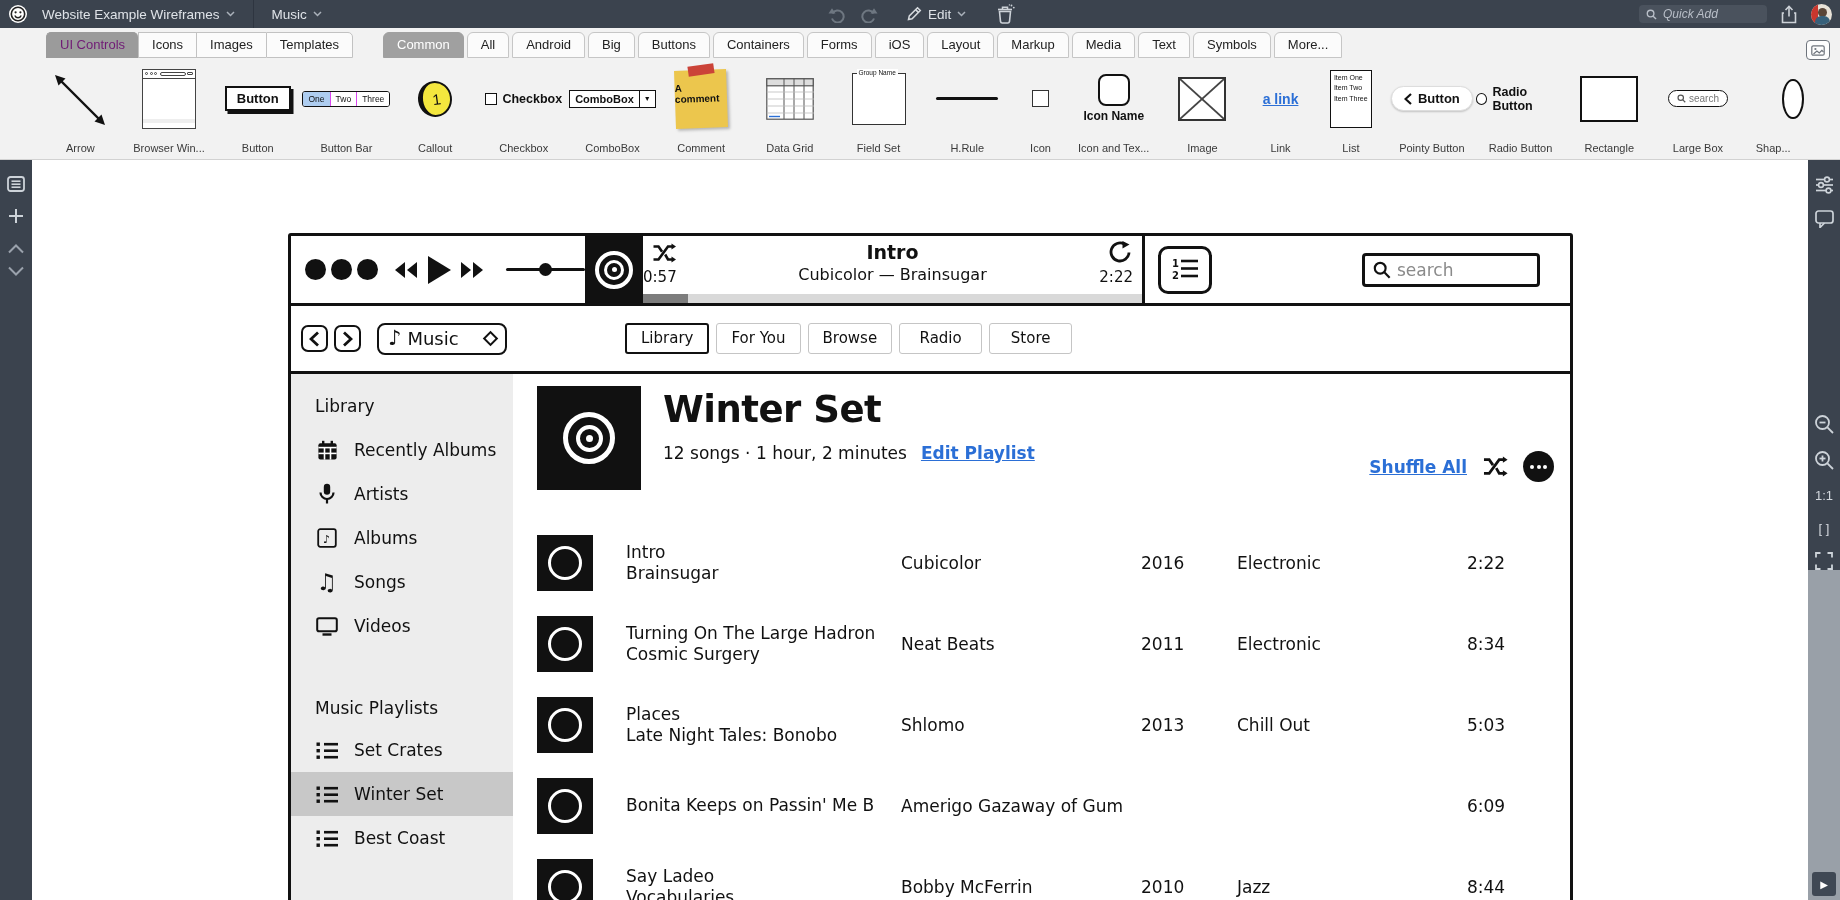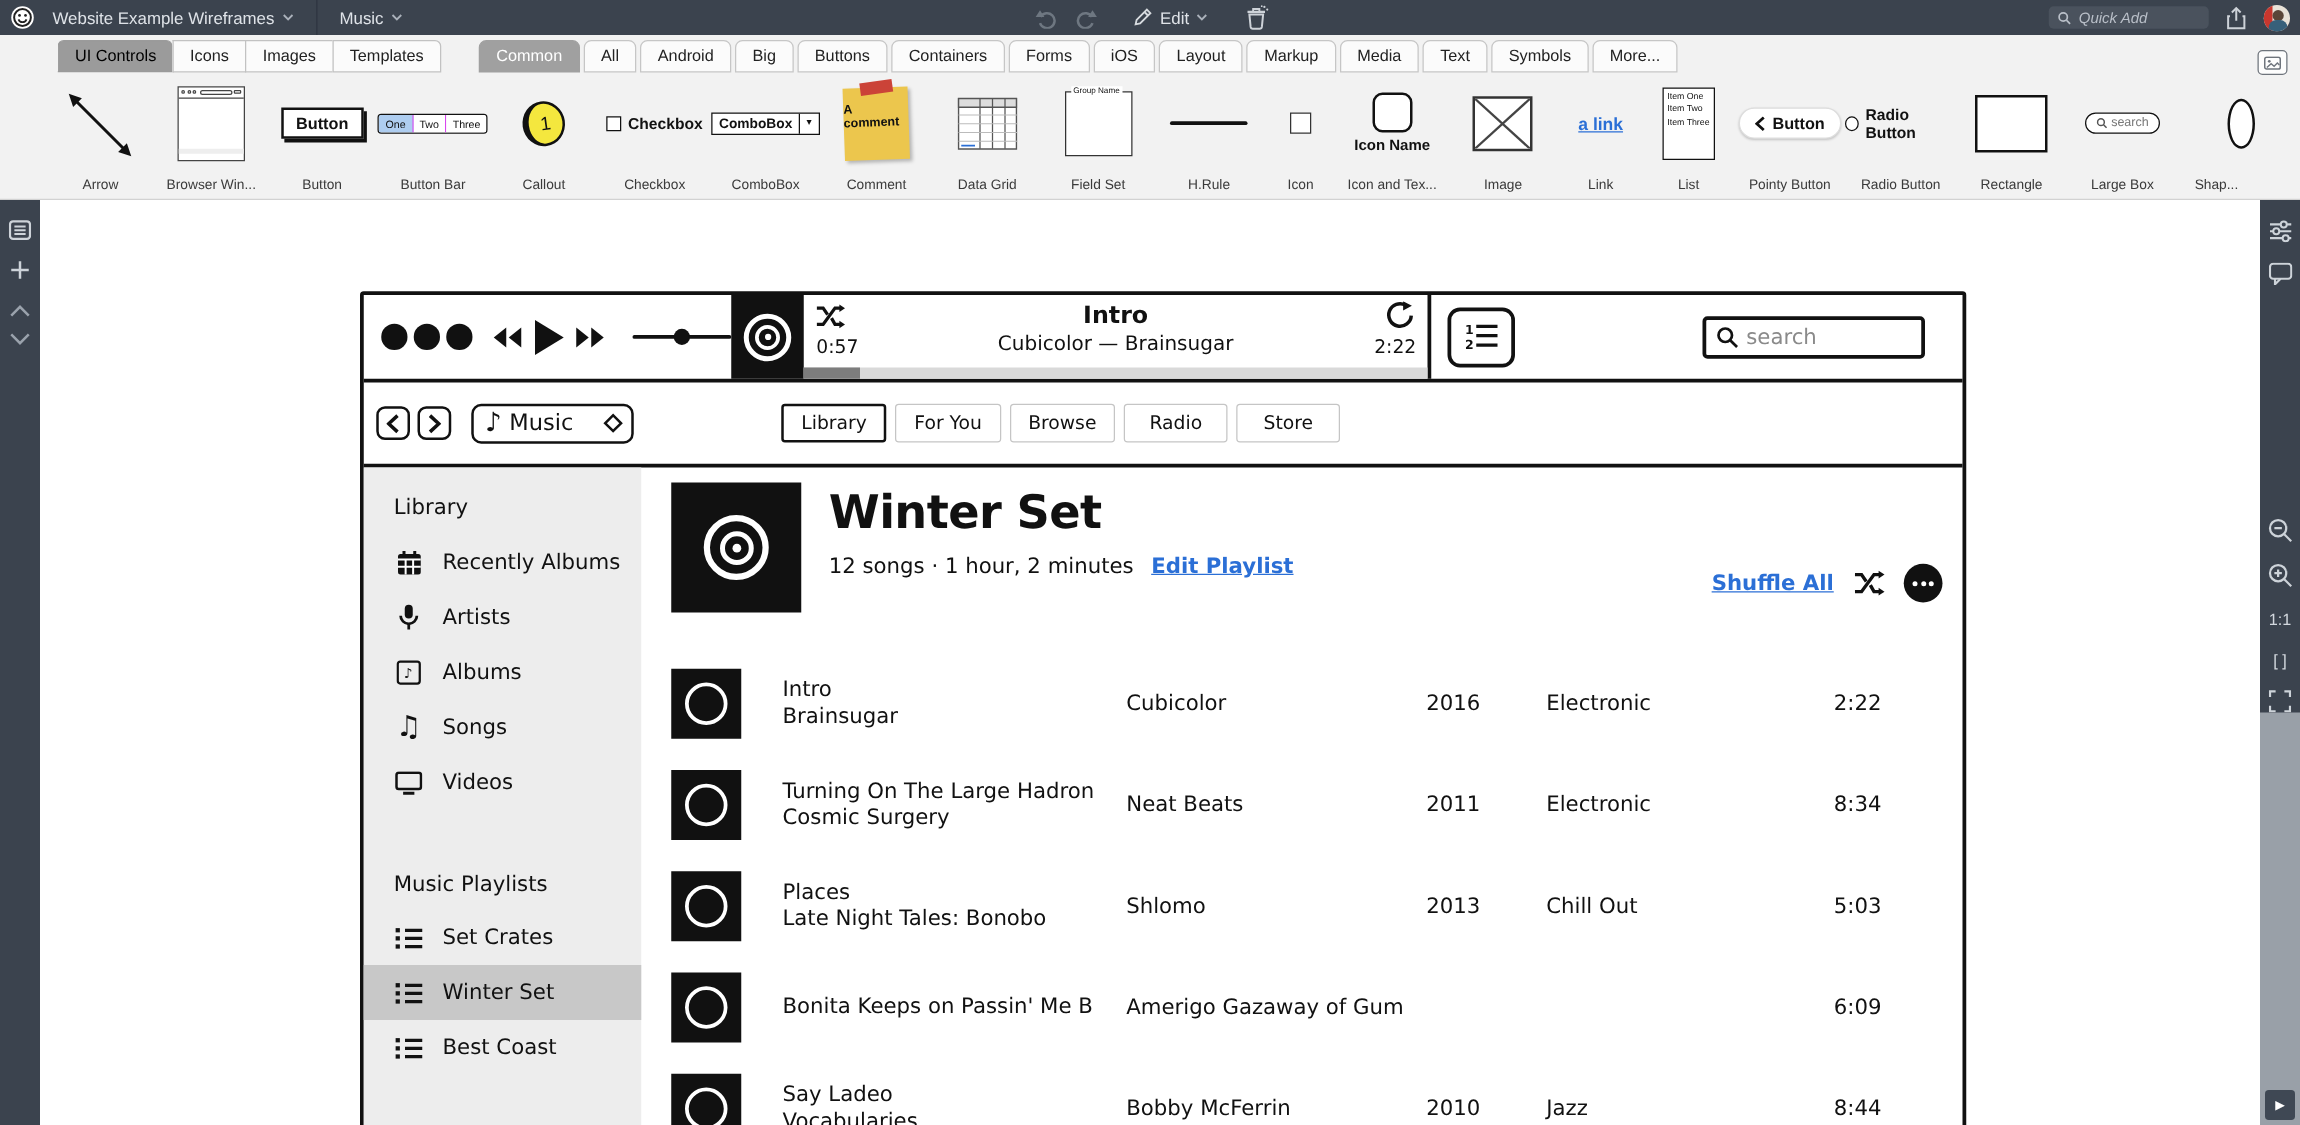--- a/index.html
+++ b/index.html
@@ -22,21 +22,21 @@
   .avatar .head { position:absolute; left:7px; top:4px; width:9px; height:9px; border-radius:50%; background:#5a4638; }
   .avatar .body { position:absolute; left:4px; top:12px; width:15px; height:10px; border-radius:6px 6px 0 0; background:#37607a; }
 
   
   .toolbar { background:#f2f2f2; }
   .tabs-row { display:flex; align-items:flex-end; height:30px; padding-left:46px; }
   .seg { display:flex; }
   .seg-tab { border:1px solid #c2c2c2; border-right-width:0; background:#fbfbfb; padding:4px 13px 5px; font-size:13px; color:#222; cursor:pointer; }
   .seg-tab:first-child { border-radius:5px 0 0 0; }
   .seg-tab:last-child { border-right-width:1px; border-radius:0 5px 0 0; }
-  .seg-tab.sel { background:#9b9b9b; border-color:#9b9b9b; color:#000000; border-radius:5px 5px 0 0; }
+  .seg-tab.sel { background:#9b9b9b; border-color:#9b9b9b; color:#701a75; border-radius:5px 5px 0 0; }
   .cat-row { display:flex; gap:3px; margin-left:30px; }
   .cat { border:1px solid #c6c6c6; border-radius:6px 6px 0 0; background:#fbfbfb; padding:4px 13px 5px; font-size:13px; color:#222; cursor:pointer; }
   .cat.sel { background:#a0a0a0; border-color:#a0a0a0; color:#fff; }
   .panel-toggle { position:absolute; right:10px; top:40px; width:24px; height:20px; border:1.5px solid #6e747c; border-radius:4px; background:#fdfdfd; display:flex; align-items:center; justify-content:center; }
 
   
   .palette { display:flex; height:102px; padding:0 36px; border-bottom:1px solid #d2d2d2; background:#f2f2f2; }
   .pi { width:92px; display:flex; flex-direction:column; align-items:center; justify-content:flex-end; padding-bottom:5px; cursor:grab; }
   .pi .thumb { flex:1; display:flex; align-items:center; justify-content:center; width:100%; }
   .pi .plabel { font-size:11px; color:#3a3a3a; margin-top:3px; white-space:nowrap; }
@@ -91,21 +91,21 @@
   .dots i { width:21px; height:21px; background:#111; border-radius:50%; }
   .transport { display:flex; align-items:center; gap:8px; margin-left:16px; }
   .vslider { position:relative; width:92px; height:3px; background:#111; margin-left:22px; border-radius:2px; }
   .vslider i { position:absolute; top:-5px; left:42%; width:13px; height:13px; background:#111; border-radius:50%; }
   .pc-album { width:58px; background:#111; display:flex; align-items:center; justify-content:center; flex:none; }
   .ring3 { width:38px; height:38px; border:4px solid #fff; border-radius:50%; display:flex; align-items:center; justify-content:center; }
   .ring3 > div { width:20px; height:20px; border:3.5px solid #fff; border-radius:50%; display:flex; align-items:center; justify-content:center; }
   .ring3 > div > div { width:5px; height:5px; background:#fff; border-radius:50%; }
   .pc-now { width:502px; border-right:3px solid #111; position:relative; flex:none; }
   .np-shuffle { position:absolute; left:9px; top:7px; }
-  .np-elapsed { position:absolute; left:10px; top:32px; font-size:15px; }
+  .np-elapsed { position:absolute; left:0; top:32px; font-size:15px; }
   .np-center { position:absolute; left:0; right:0; top:5px; text-align:center; }
   .np-title { font-size:19px; font-weight:bold; }
   .np-artist { font-size:16px; margin-top:2px; }
   .np-repeat { position:absolute; right:10px; top:5px; }
   .np-dur { position:absolute; right:9px; top:32px; font-size:15px; }
   .np-progress { position:absolute; left:0; right:0; bottom:0; height:9px; background:#d9d9d9; }
   .np-progress i { display:block; height:9px; background:#7d7d7d; }
   .pc-right { flex:1; display:flex; align-items:center; justify-content:space-between; padding:0 30px 0 13px; }
   .plist-btn { width:54px; height:48px; border:3px solid #111; border-radius:10px; background:#fff; display:flex; align-items:center; justify-content:center; cursor:pointer; }
   .wf-search { width:178px; height:34px; border:3px solid #111; border-radius:4px; display:flex; align-items:center; gap:6px; padding:0 8px; cursor:text; }

